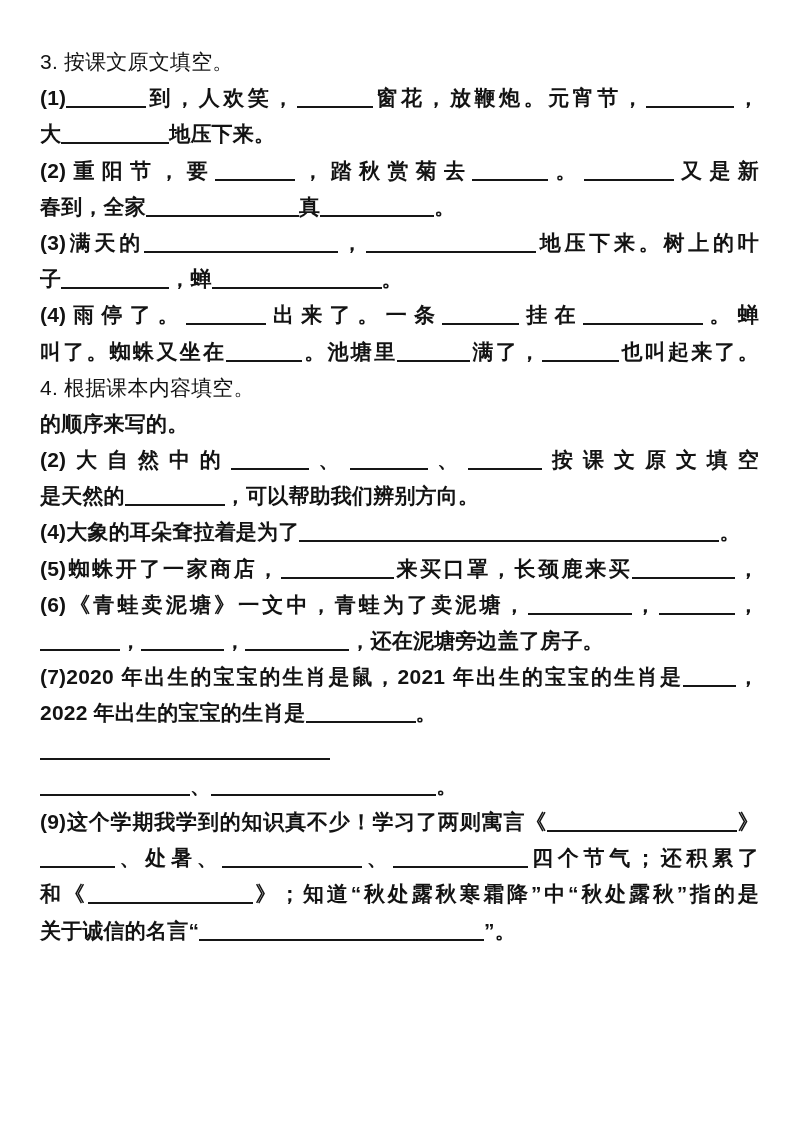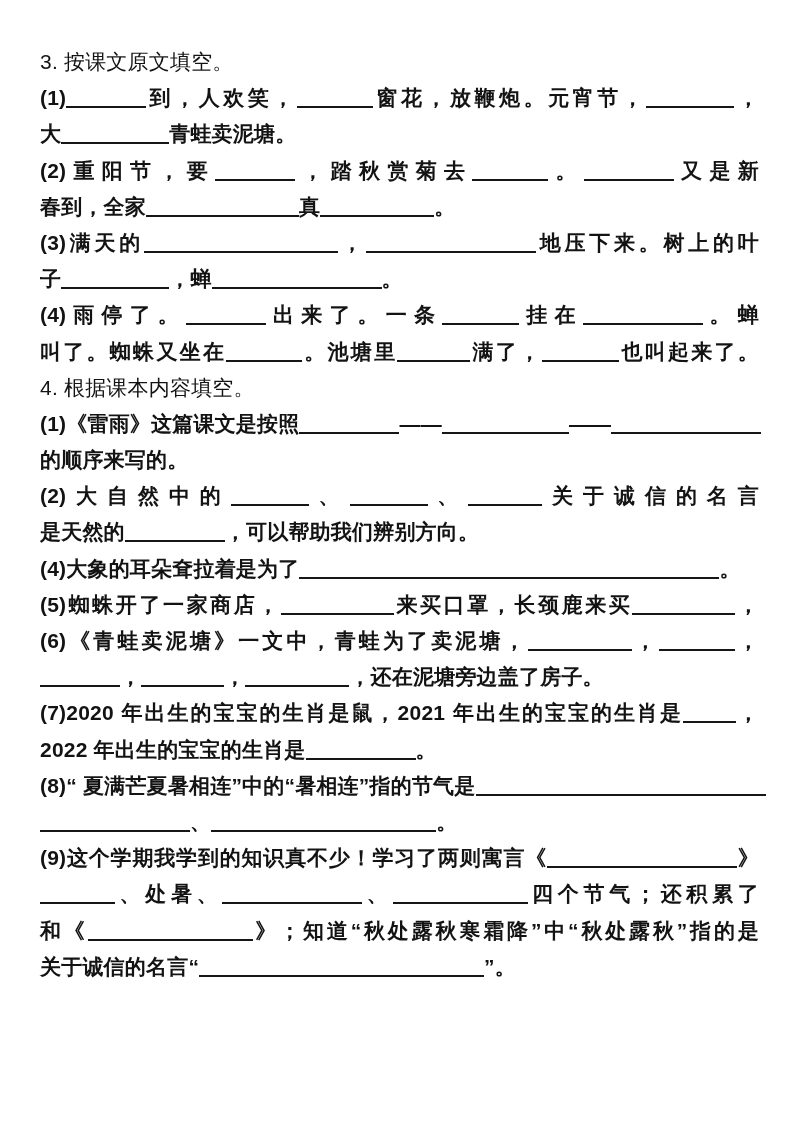--- a/index.html
+++ b/index.html
@@ -37,37 +37,36 @@
     background: #161616;
     margin-bottom: -3px;
   }
 </style>
 </head>
 <body>
 
 <div class="page">
     <div class="line heading">3. 按课文原文填空。</div>
     <div class="line fill"><span class="run">(1)</span><span class="blank" style="width: 80px; background: rgb(22, 22, 22);"></span><span class="run">到，人欢笑，</span><span class="blank" style="width: 76px; background: rgb(22, 22, 22);"></span><span class="run">窗花，放鞭炮。元宵节，</span><span class="blank" style="width: 88px; background: rgb(22, 22, 22);"></span><span class="run">，</span></div>
-    <div class="line"><span class="run">大</span><span class="blank" style="width: 108px; background: rgb(22, 22, 22);"></span><span class="run">青蛙卖泥塘。</span></div>
+    <div class="line"><span class="run">大</span><span class="blank" style="width: 108px; background: rgb(22, 22, 22);"></span><span class="run">地压下来。</span></div>
     <div class="line fill"><span class="run">(2)重阳节，要</span><span class="blank" style="width: 80px; background: rgb(22, 22, 22);"></span><span class="run">，踏秋赏菊去</span><span class="blank" style="width: 76px; background: rgb(22, 22, 22);"></span><span class="run">。</span><span class="blank" style="width: 90px; background: rgb(22, 22, 22);"></span><span class="run">又是新</span></div>
     <div class="line"><span class="run">春到，全家</span><span class="blank" style="width: 153px; background: rgb(22, 22, 22);"></span><span class="run">真</span><span class="blank" style="width: 114px; background: rgb(22, 22, 22);"></span><span class="run">。</span></div>
     <div class="line fill"><span class="run">(3)满天的</span><span class="blank" style="width: 194px; background: rgb(22, 22, 22);"></span><span class="run">，</span><span class="blank" style="width: 170px; background: rgb(22, 22, 22);"></span><span class="run">地压下来。树上的叶</span></div>
     <div class="line"><span class="run">子</span><span class="blank" style="width: 108px; background: rgb(22, 22, 22);"></span><span class="run">，蝉</span><span class="blank" style="width: 170px; background: rgb(22, 22, 22);"></span><span class="run">。</span></div>
     <div class="line fill"><span class="run">(4)雨停了。</span><span class="blank" style="width: 80px; background: rgb(22, 22, 22);"></span><span class="run">出来了。一条</span><span class="blank" style="width: 77px; background: rgb(22, 22, 22);"></span><span class="run">挂在</span><span class="blank" style="width: 120px; background: rgb(22, 22, 22);"></span><span class="run">。蝉</span></div>
     <div class="line fill"><span class="run">叫了。蜘蛛又坐在</span><span class="blank" style="width: 76px; background: rgb(22, 22, 22);"></span><span class="run">。池塘里</span><span class="blank" style="width: 73px; background: rgb(22, 22, 22);"></span><span class="run">满了，</span><span class="blank" style="width: 77px; background: rgb(22, 22, 22);"></span><span class="run">也叫起来了。</span></div>
     <div class="line heading">4. 根据课本内容填空。</div>
-    <div class="line"><span class="run">(1)《雷雨》这篇课文是按照</span><span class="blank" style="width: 100px; background: rgb(22, 22, 22);"></span><span class="run">——</span><span class="blank" style="width: 127px; background: rgb(22, 22, 22);"></span><span class="run">——</span><span class="blank" style="width: 150px; background: rgb(22, 22, 22);"></span></div>
     <div class="line"><span class="run">的顺序来写的。</span></div>
-    <div class="line fill"><span class="run">(2)大自然中的</span><span class="blank" style="width: 78px; background: rgb(22, 22, 22);"></span><span class="run">、</span><span class="blank" style="width: 78px; background: rgb(22, 22, 22);"></span><span class="run">、</span><span class="blank" style="width: 74px; background: rgb(22, 22, 22);"></span><span class="run">关于诚信的名言</span></div>
+    <div class="line fill"><span class="run">(2)大自然中的</span><span class="blank" style="width: 78px; background: rgb(22, 22, 22);"></span><span class="run">、</span><span class="blank" style="width: 78px; background: rgb(22, 22, 22);"></span><span class="run">、</span><span class="blank" style="width: 74px; background: rgb(22, 22, 22);"></span><span class="run">按课文原文填空</span></div>
     <div class="line"><span class="run">是天然的</span><span class="blank" style="width: 100px; background: rgb(22, 22, 22);"></span><span class="run">，可以帮助我们辨别方向。</span></div>
     <div class="line"><span class="run">(4)大象的耳朵耷拉着是为了</span><span class="blank" style="width: 420px; background: rgb(22, 22, 22);"></span><span class="run">。</span></div>
     <div class="line fill"><span class="run">(5)蜘蛛开了一家商店，</span><span class="blank" style="width: 113px; background: rgb(22, 22, 22);"></span><span class="run">来买口罩，长颈鹿来买</span><span class="blank" style="width: 103px; background: rgb(22, 22, 22);"></span><span class="run">，</span></div>
     <div class="line fill"><span class="run">(6)《青蛙卖泥塘》一文中，青蛙为了卖泥塘，</span><span class="blank" style="width: 104px; background: rgb(22, 22, 22);"></span><span class="run">，</span><span class="blank" style="width: 76px; background: rgb(22, 22, 22);"></span><span class="run">，</span></div>
     <div class="line"><span class="blank" style="width: 80px; background: rgb(22, 22, 22);"></span><span class="run">，</span><span class="blank" style="width: 83px; background: rgb(22, 22, 22);"></span><span class="run">，</span><span class="blank" style="width: 104px; background: rgb(22, 22, 22);"></span><span class="run">，还在泥塘旁边盖了房子。</span></div>
     <div class="line fill"><span class="run">(7)2020 年出生的宝宝的生肖是鼠，2021 年出生的宝宝的生肖是</span><span class="blank" style="width: 53px; background: rgb(22, 22, 22);"></span><span class="run">，</span></div>
     <div class="line"><span class="run">2022 年出生的宝宝的生肖是</span><span class="blank" style="width: 110px; background: rgb(22, 22, 22);"></span><span class="run">。</span></div>
-    <div class="line"><span class="run">(8)“ 夏满芒夏暑相连”中的“暑相连”指的节气是</span><span class="blank" style="width: 290px; background: rgb(22, 22, 22);"></span></div>
+    <div class="line"><span class="blank" style="width: 290px; background: rgb(22, 22, 22);"></span></div>
     <div class="line"><span class="blank" style="width: 150px; background: rgb(22, 22, 22);"></span><span class="run">、</span><span class="blank" style="width: 225px; background: rgb(22, 22, 22);"></span><span class="run">。</span></div>
     <div class="line fill"><span class="run">(9)这个学期我学到的知识真不少！学习了两则寓言《</span><span class="blank" style="width: 190px; background: rgb(22, 22, 22);"></span><span class="run">》</span></div>
     <div class="line fill"><span class="blank" style="width: 75px; background: rgb(22, 22, 22);"></span><span class="run">、处暑、</span><span class="blank" style="width: 140px; background: rgb(22, 22, 22);"></span><span class="run">、</span><span class="blank" style="width: 135px; background: rgb(22, 22, 22);"></span><span class="run">四个节气；还积累了</span></div>
     <div class="line fill"><span class="run">和《</span><span class="blank" style="width: 165px; background: rgb(22, 22, 22);"></span><span class="run">》；知道“秋处露秋寒霜降”中“秋处露秋”指的是</span></div>
     <div class="line"><span class="run">关于诚信的名言“</span><span class="blank" style="width: 285px; background: rgb(22, 22, 22);"></span><span class="run">”。</span></div>
   </div>
 
 </body></html>

